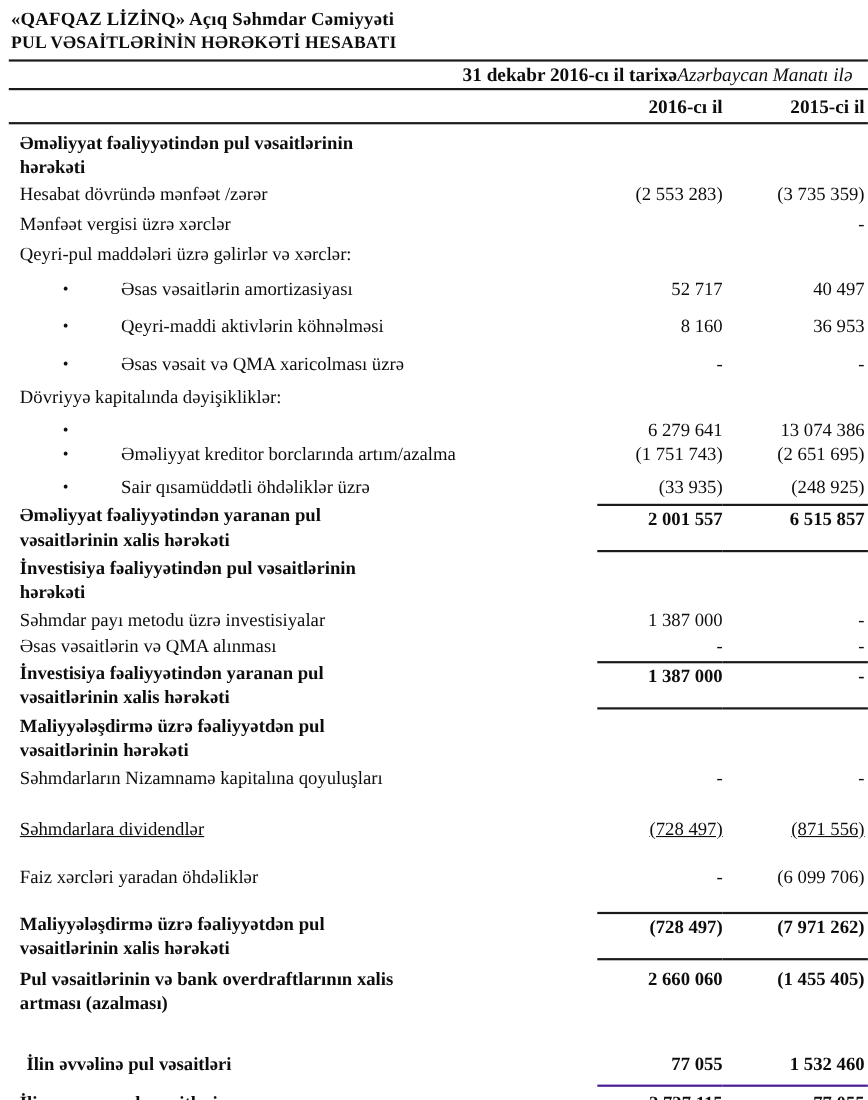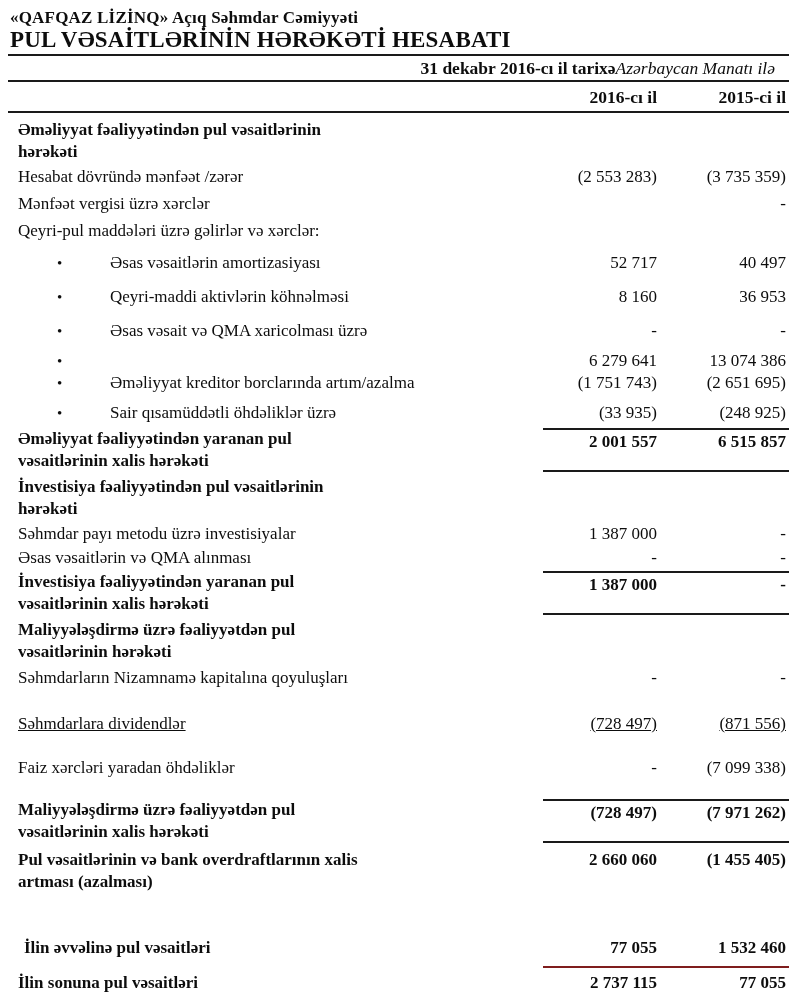--- a/index.html
+++ b/index.html
@@ -23,21 +23,21 @@
     padding: 7px 0 0 10px;
     line-height: 22px;
   }
   .company-title {
     font-weight: bold;
     font-size: 17px;
     letter-spacing: 0.2px;
   }
   .report-title {
     font-weight: bold;
-    font-size: 23px;
+    font-size: 16px;
     letter-spacing: 0.2px;
   }
   .rule {
     height: 0;
     border-top: 2px solid #1a1a1a;
     margin-left: 8px;
   }
   .rule.top { margin-top: 3px; }
   .subheader {
     display: flex;
@@ -84,30 +84,30 @@
   .row-bold .label, .row-bold .v { font-weight: bold; }
   
   .row-total .label, .row-total .v { font-weight: bold; }
   .row-total .v {
     border-top: 2px solid #1a1a1a;
     border-bottom: 2px solid #1a1a1a;
     padding-top: 1px;
     padding-bottom: 5px;
   }
   .row-ruleafter .v {
-    border-bottom: 2px solid #7f1d1d;
+    border-bottom: 2px solid #4c1d95;
     padding-bottom: 7px;
   }
   
   .mt2 { margin-top: 2px; }  .mt3 { margin-top: 3px; }
   .mt4 { margin-top: 4px; }  .mt5 { margin-top: 5px; }
   .mt6 { margin-top: 6px; }  .mt8 { margin-top: 8px; }
   .mt10 { margin-top: 10px; } .mt12 { margin-top: 12px; }
   .mt20 { margin-top: 20px; } .mt22 { margin-top: 22px; }
-  .mt24 { margin-top: 24px; text-decoration: underline; } .mt34 { margin-top: 44px; padding-left: 24px; }
+  .mt24 { margin-top: 24px; text-decoration: underline; } .mt34 { margin-top: 34px; padding-left: 24px; }
 </style>
 </head>
 <body>
 
 <div class="page">
 
   <div class="titles">
     <div class="company-title">«QAFQAZ LİZİNQ» Açıq Səhmdar Cəmiyyəti</div>
     <div class="report-title">PUL VƏSAİTLƏRİNİN HƏRƏKƏTİ HESABATI</div>
   </div>
@@ -171,20 +171,25 @@
 
   <div class="grid-row mt12">
     <span class="label flex">
         <span class="bullet-mark">•</span>
         <span>Əsas vəsait və QMA xaricolması üzrə</span>
       </span>
     <span class="v">-</span>
     <span class="v v2015">-</span>
   </div>
 
+  <div class="grid-row mt8">
+    <span class="label">Dövriyyə kapitalında dəyişikliklər:</span>
+    <span class="v"></span>
+    <span class="v v2015"></span>
+  </div>
 
   <div class="grid-row mt8">
     <span class="label flex">
         <span class="bullet-mark">•</span>
       </span>
     <span class="v">6 279 641</span>
     <span class="v v2015">13 074 386</span>
   </div>
 
   <div class="grid-row">
@@ -253,21 +258,21 @@
 
   <div class="grid-row mt24">
     <span class="label">Səhmdarlara dividendlər</span>
     <span class="v">(728 497)</span>
     <span class="v v2015">(871 556)</span>
   </div>
 
   <div class="grid-row mt22">
     <span class="label">Faiz xərcləri yaradan öhdəliklər</span>
     <span class="v">-</span>
-    <span class="v v2015">(7 099 338)</span>
+    <span class="v v2015">(6 099 706)</span>
   </div>
 
   <div class="grid-row row-total mt20">
     <span class="label">Maliyyələşdirmə üzrə fəaliyyətdən pul
 vəsaitlərinin  xalis hərəkəti</span>
     <span class="v">(728 497)</span>
     <span class="v v2015">(7 971 262)</span>
   </div>
 
   <div class="grid-row row-bold mt6">

